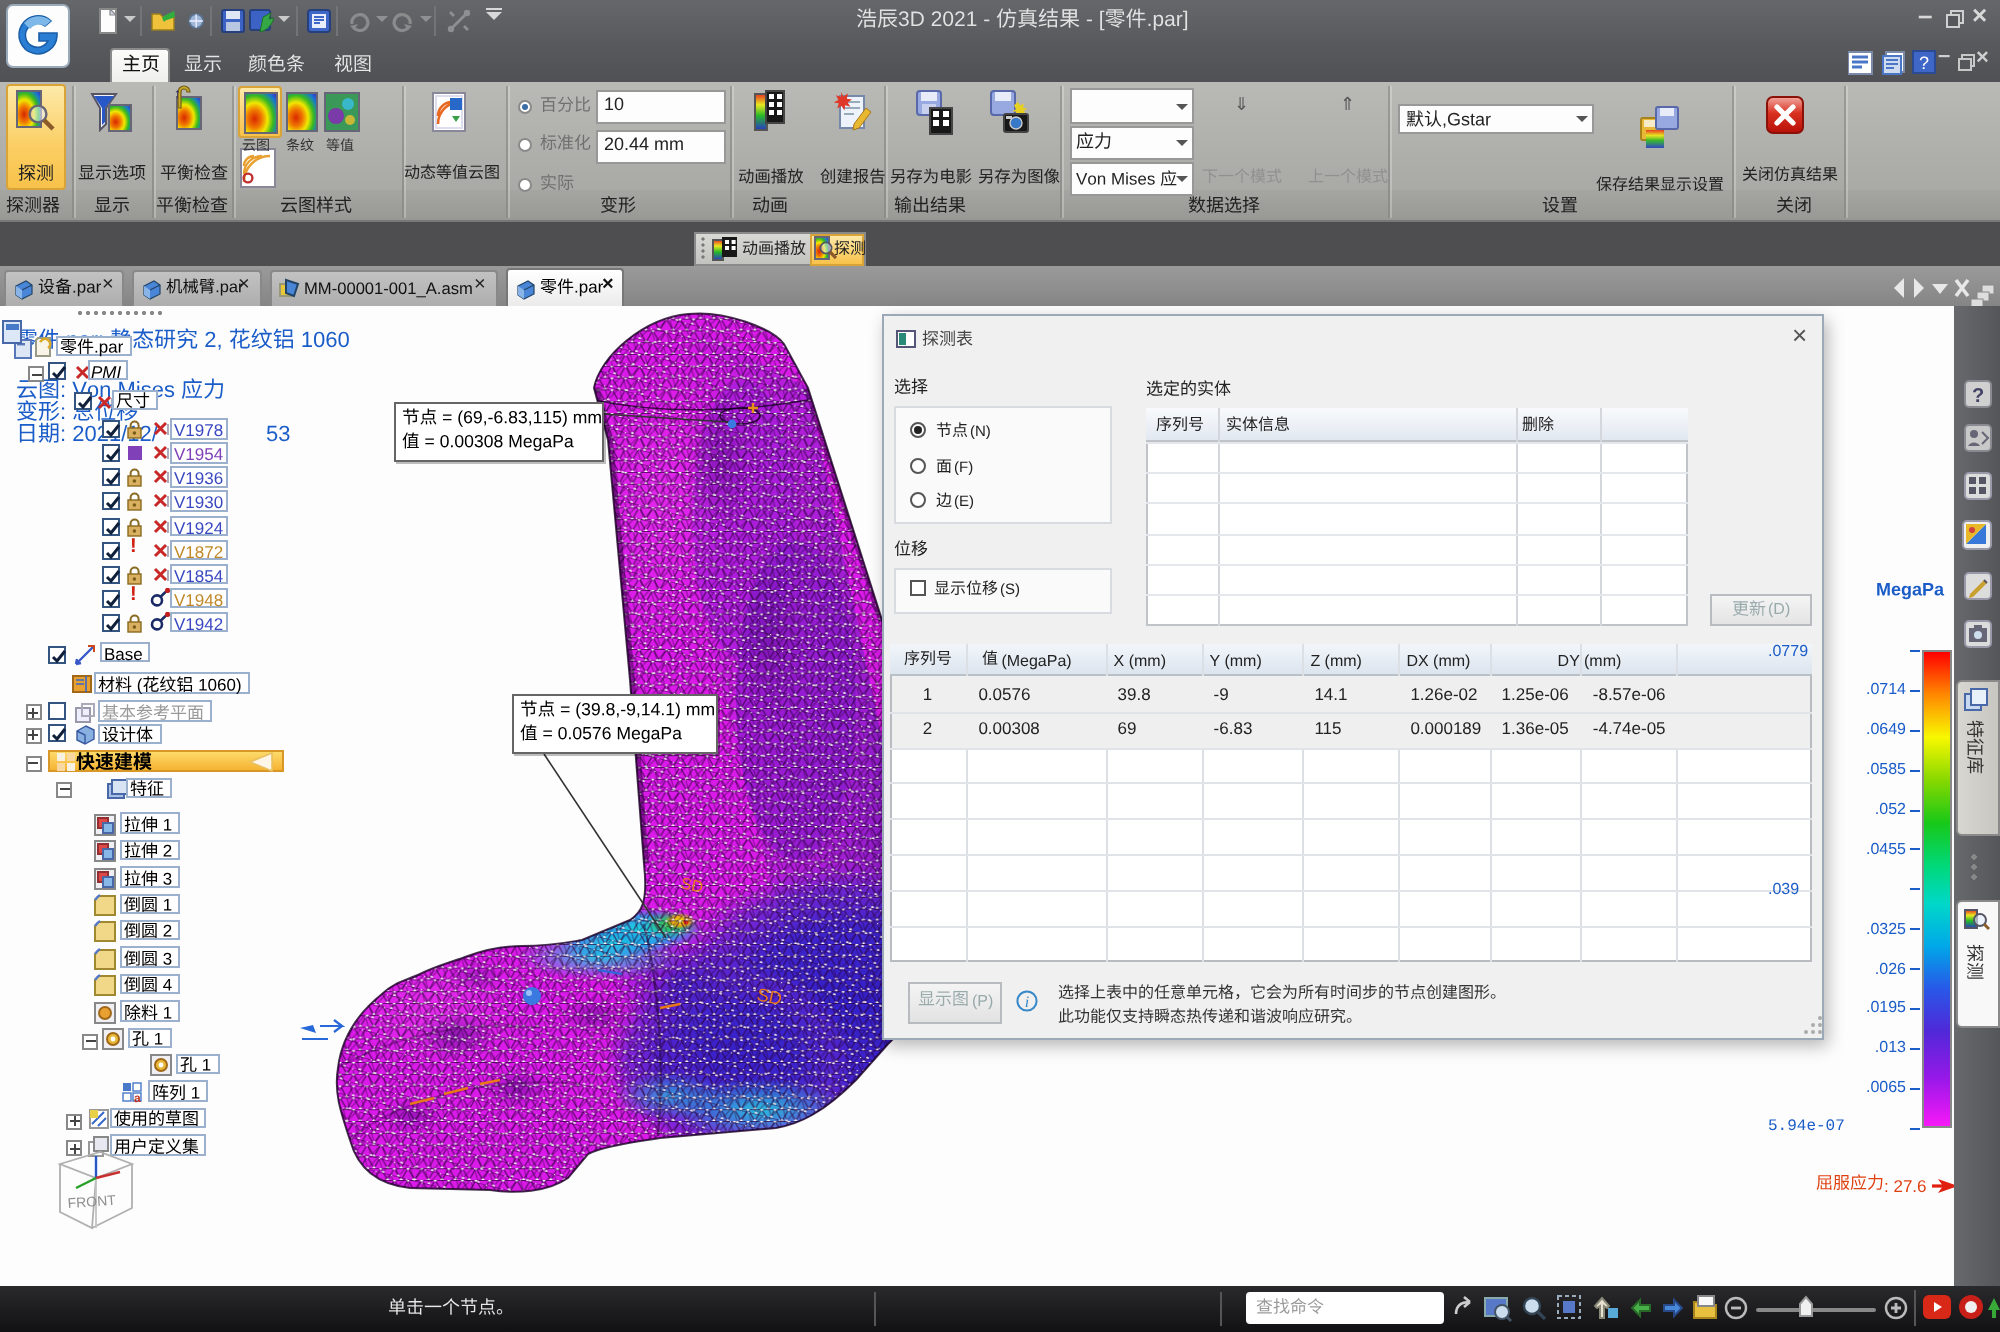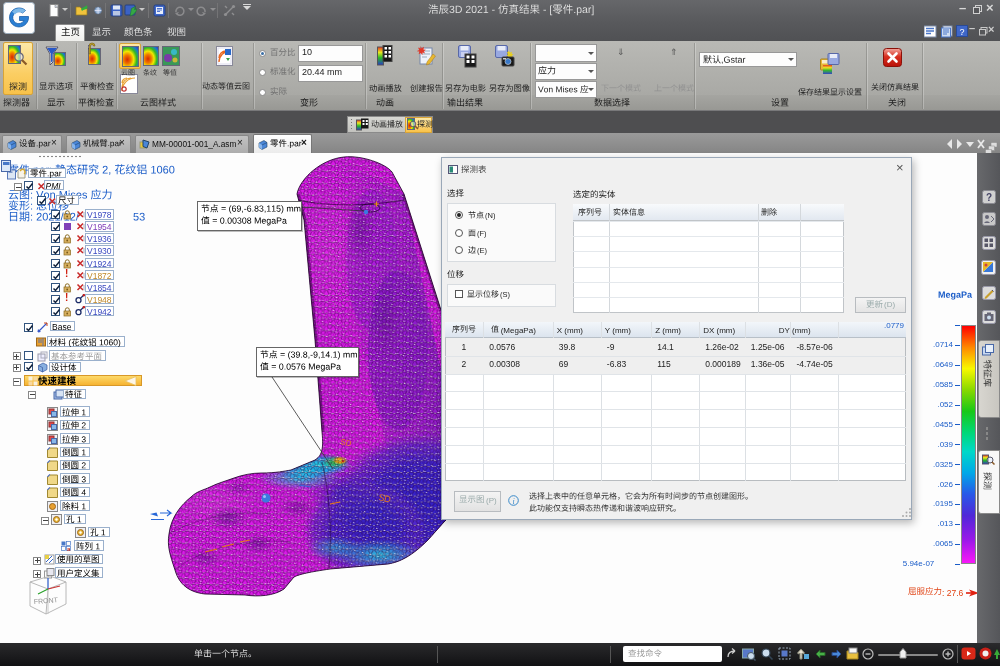--- a/index.html
+++ b/index.html
@@ -1690,33 +1690,33 @@
 <div style="position:absolute;left:884px;top:340.38px;font-size:8px;color:#1a5cc8;font-weight:normal;letter-spacing:0px;line-height:10px;white-space:nowrap;width:69px;text-align:right;">.0714</div>
 <div style="position:absolute;left:955px;top:344.9px;width:5px;height:1px;background:#1a5cc8"></div>
 <div style="position:absolute;left:884px;top:360.26px;font-size:8px;color:#1a5cc8;font-weight:normal;letter-spacing:0px;line-height:10px;white-space:nowrap;width:69px;text-align:right;">.0649</div>
 <div style="position:absolute;left:955px;top:364.8px;width:5px;height:1px;background:#1a5cc8"></div>
 <div style="position:absolute;left:884px;top:380.14px;font-size:8px;color:#1a5cc8;font-weight:normal;letter-spacing:0px;line-height:10px;white-space:nowrap;width:69px;text-align:right;">.0585</div>
 <div style="position:absolute;left:955px;top:384.6px;width:5px;height:1px;background:#1a5cc8"></div>
 <div style="position:absolute;left:884px;top:400.02px;font-size:8px;color:#1a5cc8;font-weight:normal;letter-spacing:0px;line-height:10px;white-space:nowrap;width:69px;text-align:right;">.052</div>
 <div style="position:absolute;left:955px;top:404.5px;width:5px;height:1px;background:#1a5cc8"></div>
 <div style="position:absolute;left:884px;top:419.9px;font-size:8px;color:#1a5cc8;font-weight:normal;letter-spacing:0px;line-height:10px;white-space:nowrap;width:69px;text-align:right;">.0455</div>
 <div style="position:absolute;left:955px;top:424.4px;width:5px;height:1px;background:#1a5cc8"></div>
-<div style="position:absolute;left:884px;top:439.78px;font-size:8px;color:#1a5cc8;font-weight:normal;letter-spacing:0px;line-height:10px;white-space:nowrap;width:69px;text-align:right;">.039</div>
+<div style="position:absolute;left:884px;top:439.78px;font-size:8px;color:#1a5cc8;font-weight:normal;letter-spacing:0px;line-height:10px;white-space:nowrap;width:69px;text-align:left;">.039</div>
 <div style="position:absolute;left:955px;top:444.3px;width:5px;height:1px;background:#1a5cc8"></div>
 <div style="position:absolute;left:884px;top:459.65999999999997px;font-size:8px;color:#1a5cc8;font-weight:normal;letter-spacing:0px;line-height:10px;white-space:nowrap;width:69px;text-align:right;">.0325</div>
 <div style="position:absolute;left:955px;top:464.2px;width:5px;height:1px;background:#1a5cc8"></div>
 <div style="position:absolute;left:884px;top:479.53999999999996px;font-size:8px;color:#1a5cc8;font-weight:normal;letter-spacing:0px;line-height:10px;white-space:nowrap;width:69px;text-align:right;">.026</div>
 <div style="position:absolute;left:955px;top:484.0px;width:5px;height:1px;background:#1a5cc8"></div>
 <div style="position:absolute;left:884px;top:499.41999999999996px;font-size:8px;color:#1a5cc8;font-weight:normal;letter-spacing:0px;line-height:10px;white-space:nowrap;width:69px;text-align:right;">.0195</div>
 <div style="position:absolute;left:955px;top:503.9px;width:5px;height:1px;background:#1a5cc8"></div>
 <div style="position:absolute;left:884px;top:519.3px;font-size:8px;color:#1a5cc8;font-weight:normal;letter-spacing:0px;line-height:10px;white-space:nowrap;width:69px;text-align:right;">.013</div>
 <div style="position:absolute;left:955px;top:523.8px;width:5px;height:1px;background:#1a5cc8"></div>
 <div style="position:absolute;left:884px;top:539.18px;font-size:8px;color:#1a5cc8;font-weight:normal;letter-spacing:0px;line-height:10px;white-space:nowrap;width:69px;text-align:right;">.0065</div>
 <div style="position:absolute;left:955px;top:543.7px;width:5px;height:1px;background:#1a5cc8"></div>
-<div style="position:absolute;left:884px;top:559.06px;font-size:8px;color:#1a5cc8;font-weight:normal;letter-spacing:0px;line-height:10px;white-space:nowrap;width:69px;text-align:center;">5.94e-07</div>
+<div style="position:absolute;left:884px;top:559.06px;font-size:8px;color:#1a5cc8;font-weight:normal;letter-spacing:0px;line-height:10px;white-space:nowrap;width:69px;text-align:left;font-family:Liberation Mono, monospace;">5.94e-07</div>
 <div style="position:absolute;left:955px;top:563.6px;width:5px;height:1px;background:#1a5cc8"></div>
 <svg style="position:absolute;left:908px;top:587px;overflow:visible" width="36" height="11">
     <g fill="#e04010" transform="translate(0,7.3) scale(0.0085)">
       <use href="#dW" x="0"></use>
       <use href="#dX" x="1000"></use>
       <use href="#bA" x="2000"></use>
       <use href="#bB" x="3000"></use>
     </g>
   </svg>
 <div style="position:absolute;left:942px;top:587.5px;font-size:8.5px;color:#e04010;font-weight:normal;letter-spacing:0px;line-height:10.5px;white-space:nowrap;">: 27.6</div>

